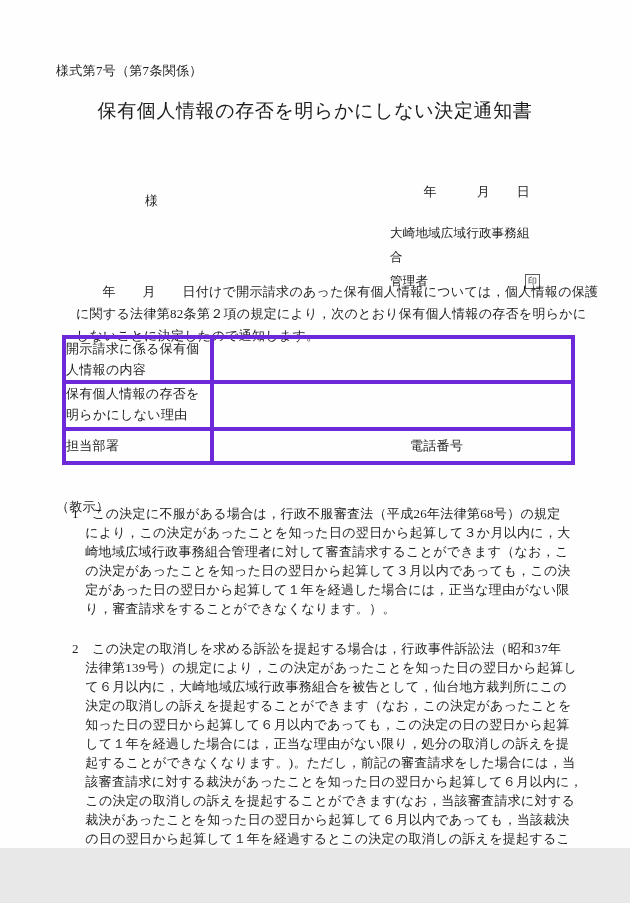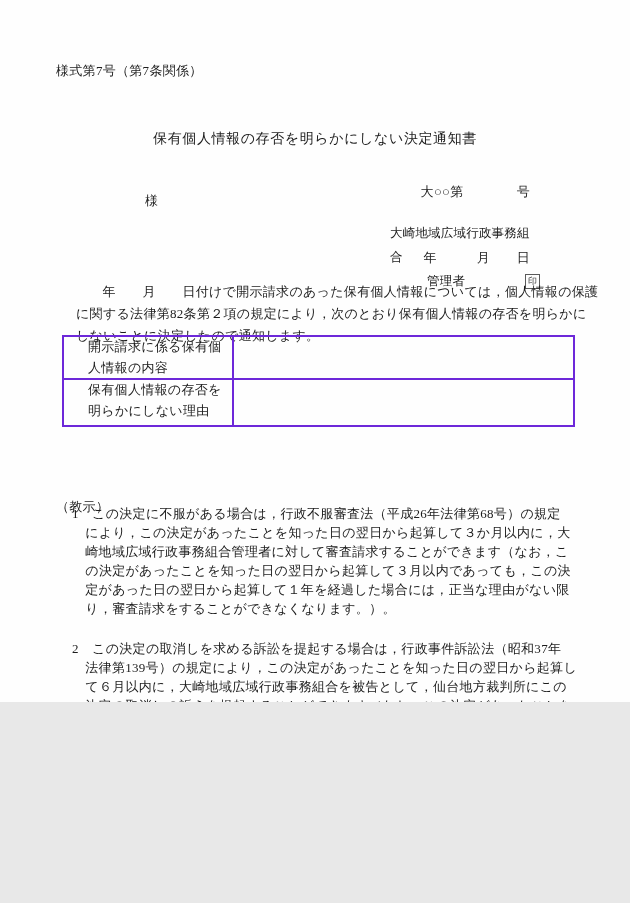--- a/index.html
+++ b/index.html
@@ -1,48 +1,48 @@
 <!DOCTYPE html>
 <html lang="ja"><head>
 <meta charset="utf-8">
 <style>
   html,body{margin:0;padding:0;background:#e8e8e8;}
   .page{
     position:relative;
-    width:630px;height:702px;
+    width:630px;height:848px;
     margin:0 auto;
     background:#fefefe;
     font-family:"Liberation Serif","DejaVu Serif",serif;
     color:#1c1c1c;
     font-size:13px;
     letter-spacing:0.3px;
     overflow:hidden;
   }
   .abs{position:absolute;}
   .pre{white-space:pre;}
   .form-number{left:56px;top:62px;}
-  .doc-title{left:0;top:98px;width:100%;text-align:center;font-size:14px;letter-spacing:0.6px;margin-top:32px;}
+  .doc-title{left:0;top:98px;width:100%;text-align:center;font-size:19px;letter-spacing:0.6px;}
   .doc-number-block{right:100px;top:137px;text-align:right;line-height:22px;}
   .addressee{left:145px;top:192px;}
   .sender-block{left:390px;top:221px;width:150px;line-height:24px;font-size:12.5px;letter-spacing:0.2px;}
-  .sender-line2{display:flex;justify-content:space-between;align-items:center;margin-left:37px;}
+  .sender-line2{display:flex;justify-content:space-between;align-items:center;}
   .seal-box{
     display:inline-block;width:13px;height:13px;
     border:1px solid #5a5a5a;
     font-size:9px;line-height:13px;text-align:center;
     color:#3a3a3a;letter-spacing:0;
   }
   .intro{left:76px;top:281px;line-height:22px;font-family:Liberation Serif, serif;}
   .info-table{
     left:62px;top:335px;width:513px;
     border-collapse:collapse;table-layout:fixed;
   }
   .info-table td{
-    border:2px solid #6d28d9;
-    padding:0 0 0 24px;
+    border:4px solid #6d28d9;
+    padding:0 0 0 0;
     font-size:13px;letter-spacing:0.3px;
     line-height:20.5px;
   }
   .info-table .label-col{width:144px;}
   .v-top{vertical-align:top;padding-top:4px;}
   .v-mid{vertical-align:middle;}
   .row1{height:42px;}
   .row2{height:47px;}
   .row3{height:34px;}
   .row4{height:34px;}
@@ -54,21 +54,20 @@
 </head>
 <body>
 
 <div class="page">
 
   <div class="abs form-number">様式第7号（第7条関係）</div>
 
   <div class="abs doc-title">保有個人情報の存否を明らかにしない決定通知書</div>
 
   <div class="abs doc-number-block pre">
-    <div>大○○第　　　　号</div>
     <div>年　　　月　　日</div>
   </div>
 
   <div class="abs addressee">様</div>
 
   <div class="abs sender-block">
     <div>大崎地域広域行政事務組合</div>
     <div class="sender-line2">
       <span>管理者</span>
       <span class="seal-box">印</span>
@@ -84,20 +83,24 @@
         <tr class="row1">
       <td class="label-col v-top pre">開示請求に係る保有個
 人情報の内容</td>
       <td class="v-top"></td>
     </tr>
     <tr class="row2">
       <td class="label-col v-top pre">保有個人情報の存否を
 明らかにしない理由</td>
       <td class="v-top"></td>
     </tr>
+    <tr class="row3">
+      <td class="label-col v-mid">担当部署</td>
+      <td class="v-mid"><span class="phone-label">電話番号</span></td>
+    </tr>
   </tbody>
     </table>
 
   <div class="abs instructions-heading">（教示）</div>
   <div class="abs instruction-item-1 pre">1　この決定に不服がある場合は，行政不服審査法（平成26年法律第68号）の規定
 　により，この決定があったことを知った日の翌日から起算して３か月以内に，大
 　崎地域広域行政事務組合管理者に対して審査請求することができます（なお，こ
 　の決定があったことを知った日の翌日から起算して３月以内であっても，この決
 　定があった日の翌日から起算して１年を経過した場合には，正当な理由がない限
 　り，審査請求をすることができなくなります。）。</div>

